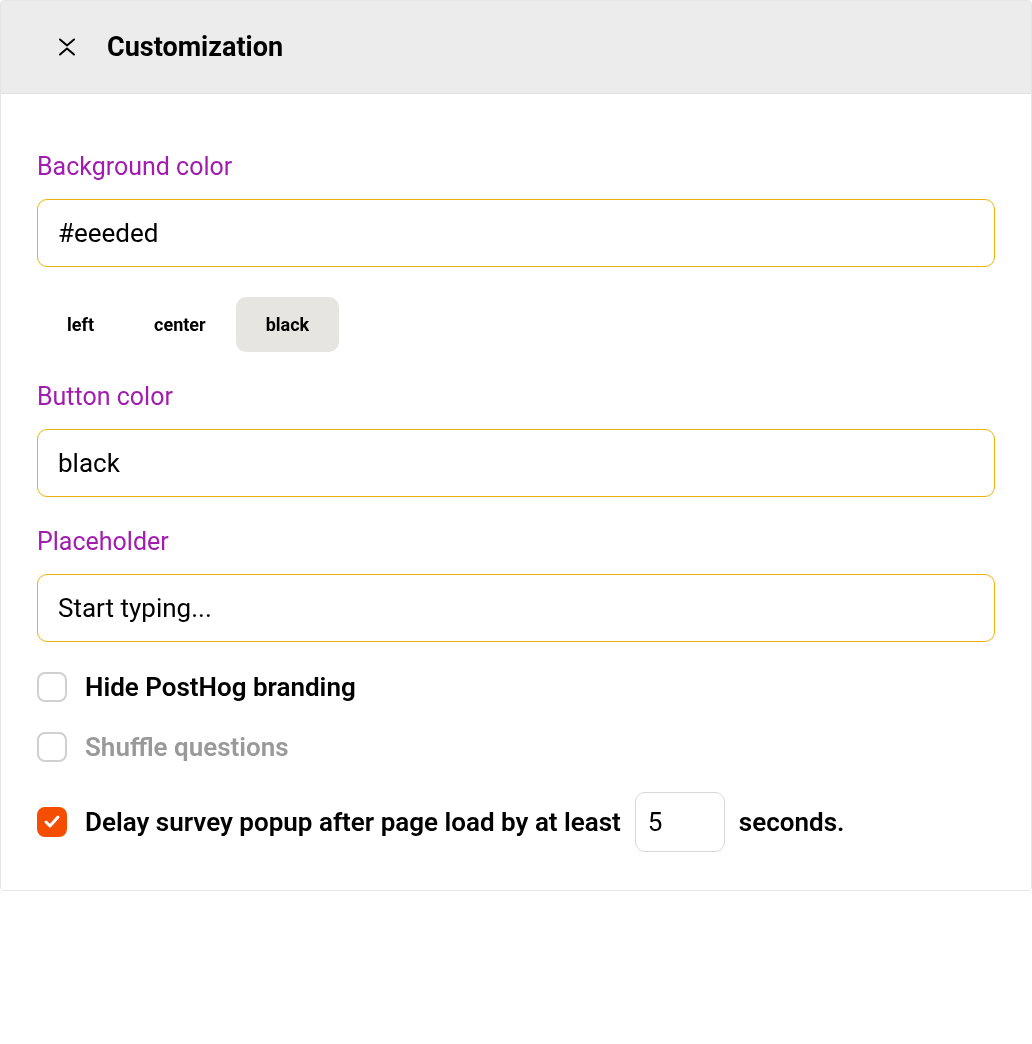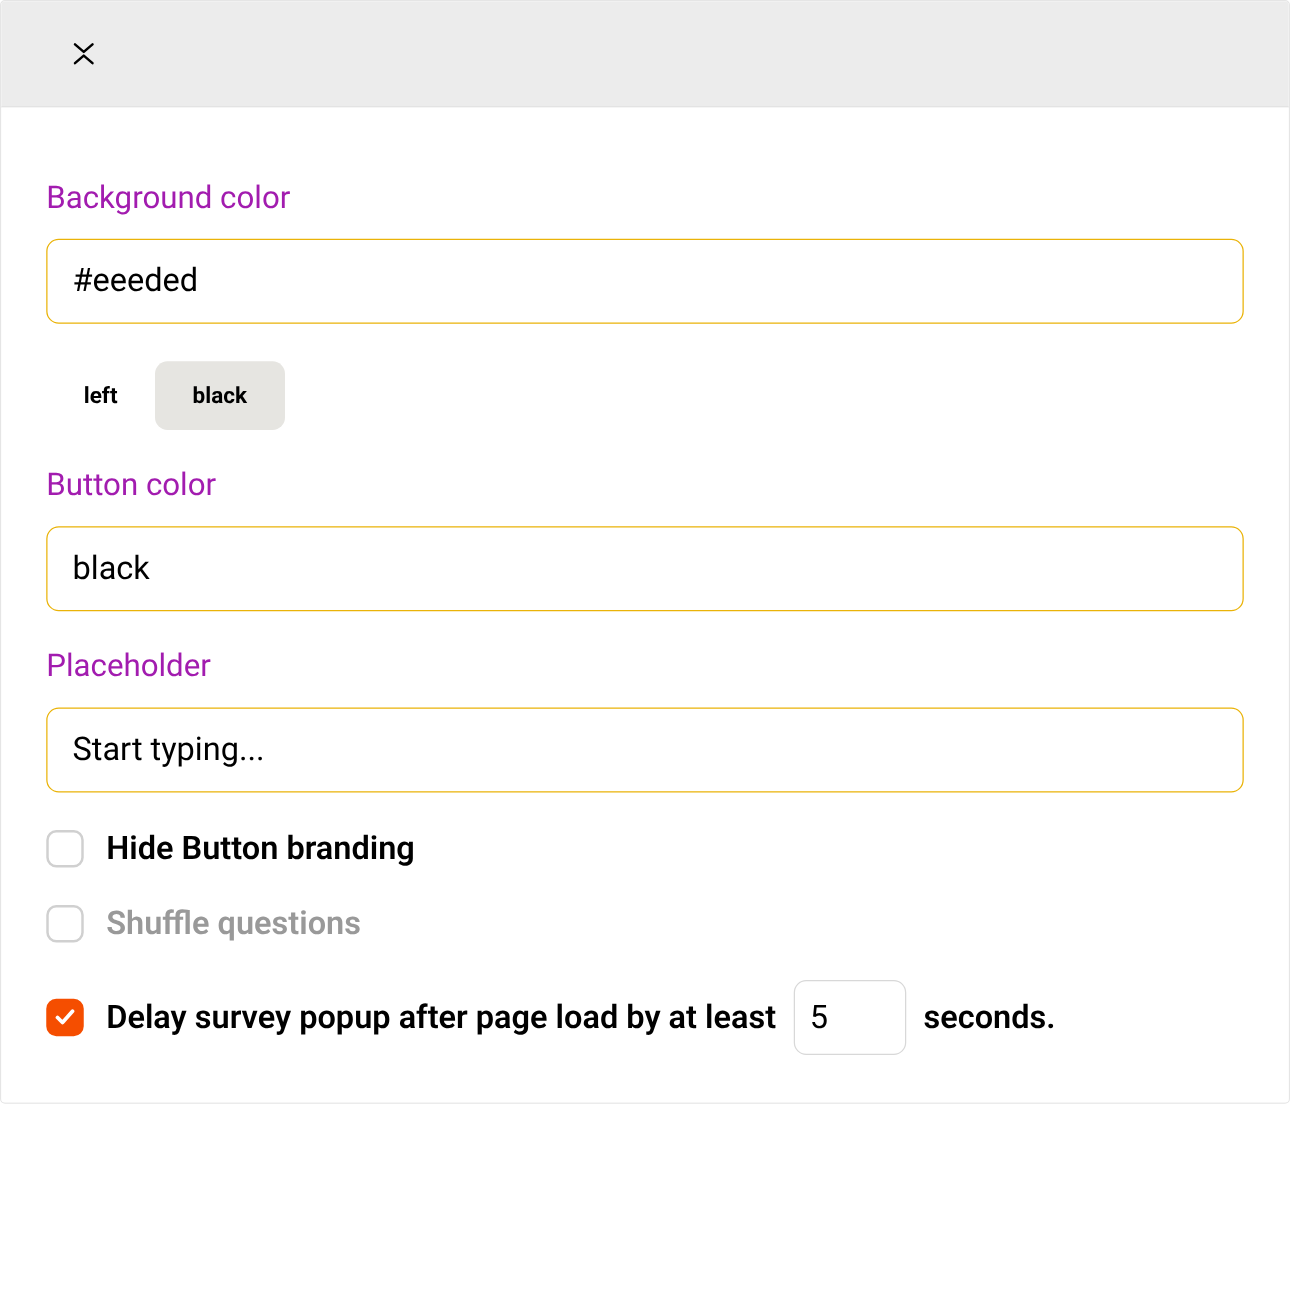--- a/index.html
+++ b/index.html
@@ -157,52 +157,54 @@
 <div class="panel">
   <div class="panel-header">
     <span class="collapse-icon">
       <svg class="chevron" viewBox="0 0 18 9">
           <path d="M2 1.5 L9 7.5 L16 1.5" stroke="#000" stroke-width="2" fill="none" stroke-linecap="round" stroke-linejoin="round"></path>
         </svg>
       <svg class="chevron" viewBox="0 0 18 9">
           <path d="M2 7.5 L9 1.5 L16 7.5" stroke="#000" stroke-width="2" fill="none" stroke-linecap="round" stroke-linejoin="round"></path>
         </svg>
     </span>
+    <span class="panel-title">Customization</span>
   </div>
 
   <div class="panel-body">
 
     <div class="field">
       <label class="field-label">Background color</label>
       <input type="text" class="text-input" value="#eeeded" style="">
     </div>
 
 
     <div class="field">
       <div class="btn-group">
         <button class="btn-option">left</button>
+        <button class="btn-option">center</button>
         <button class="btn-option active">black</button>
       </div>
     </div>
 
     <div class="field">
       <label class="field-label">Button color</label>
       <input type="text" class="text-input" value="black" style="">
     </div>
 
     <div class="field">
       <label class="field-label">Placeholder</label>
       <input type="text" class="text-input" value="Start typing..." style="">
     </div>
 
     <div class="checkbox-row">
       <span class="checkbox">
         
       </span>
-      <span class="checkbox-label">Hide Button branding</span>
+      <span class="checkbox-label">Hide PostHog branding</span>
     </div>
 
     <div class="checkbox-row">
       <span class="checkbox">
         
       </span>
       <span class="checkbox-label disabled">Shuffle questions</span>
     </div>
 
     <div class="checkbox-row last">

